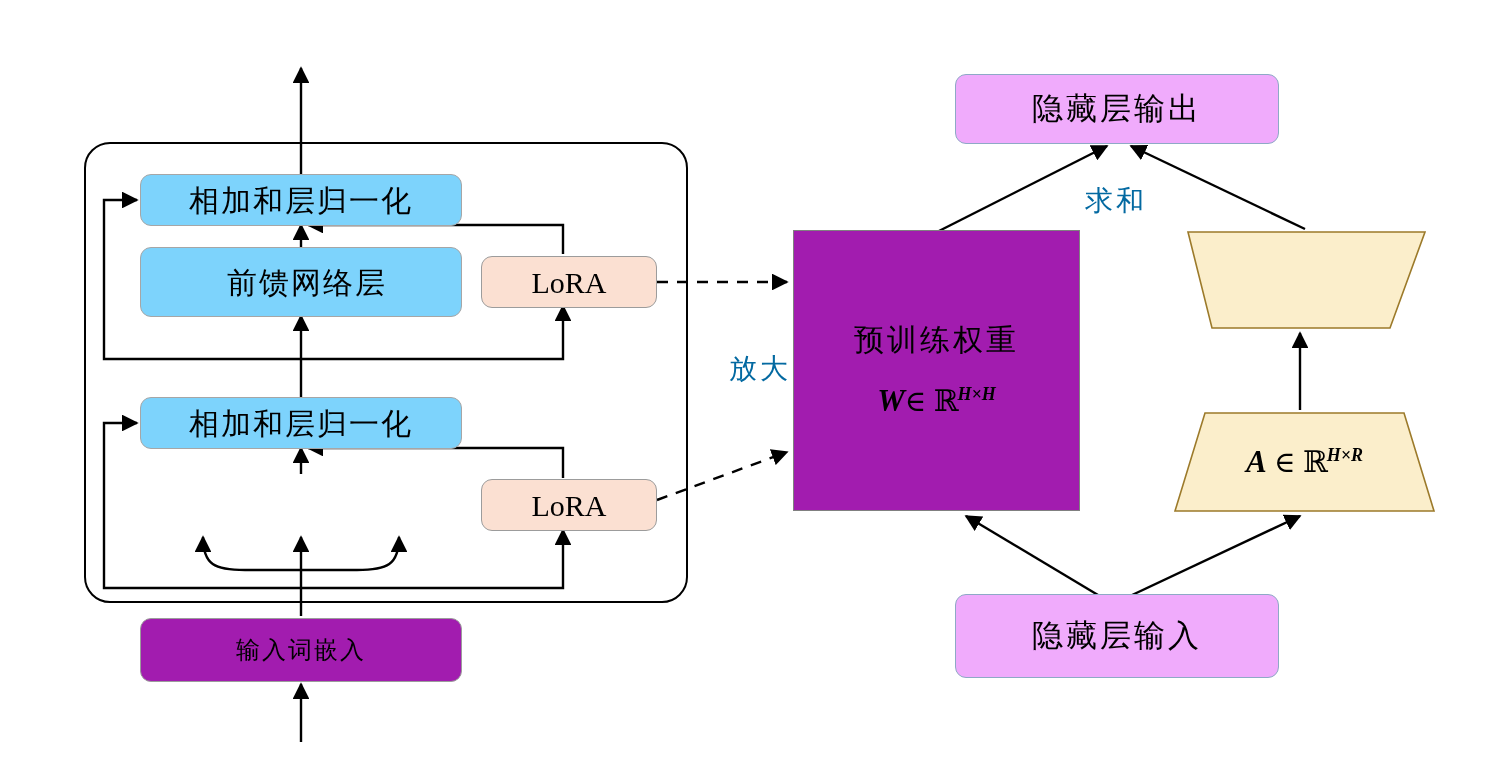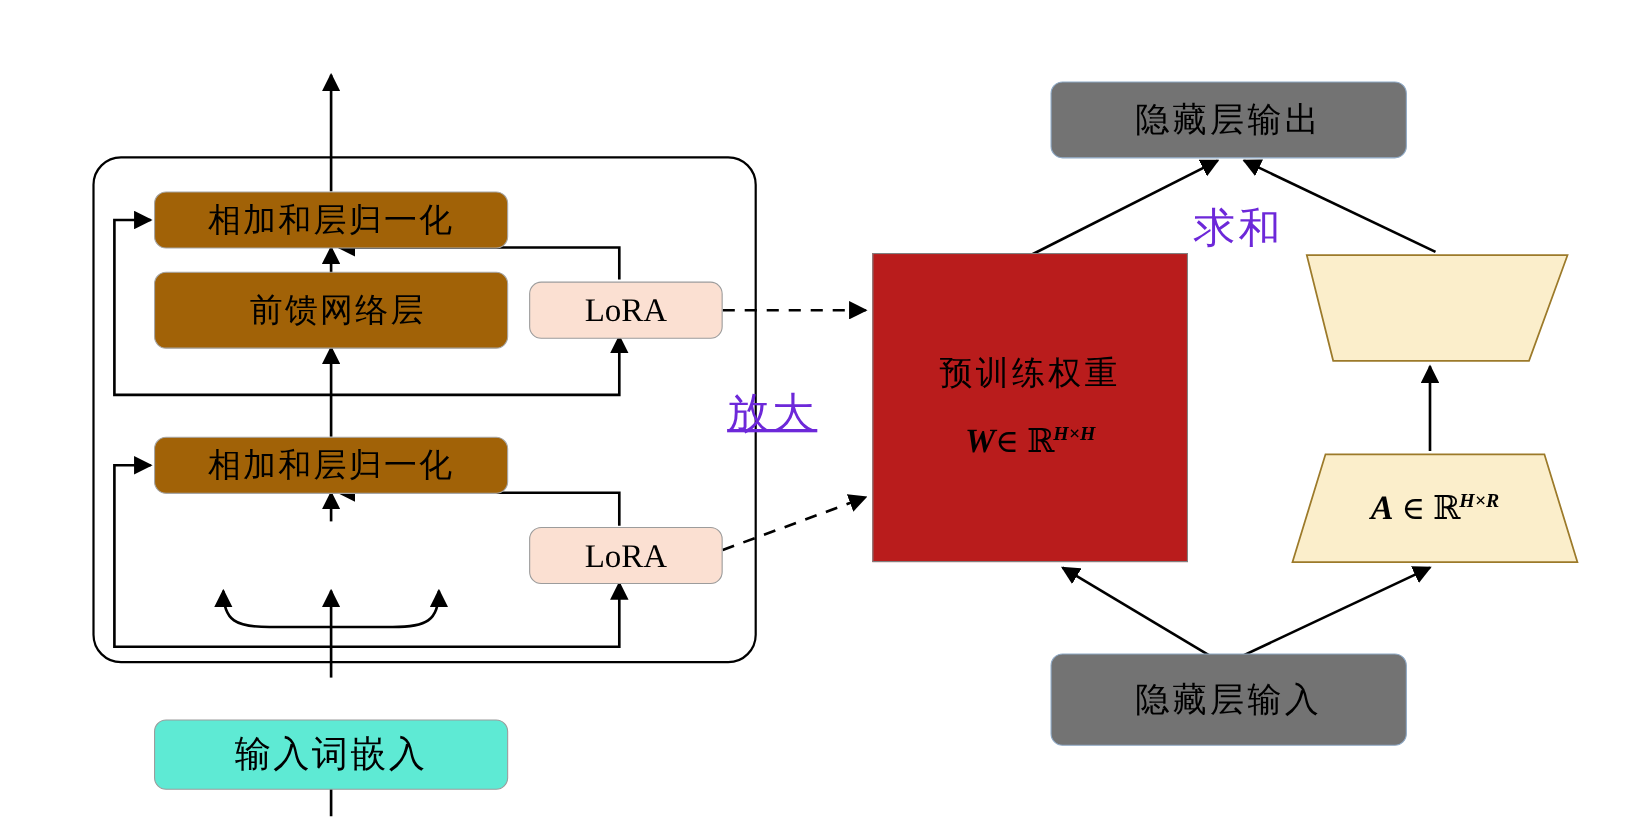--- a/index.html
+++ b/index.html
@@ -37,86 +37,85 @@
     line-height: 1.1;
     z-index: 5;
   }
   .node-label {
     display: block;
     white-space: nowrap;
   }
 
   
   .block-white {
-    background: #a16207;
+    background: #7dd3fc;
     border: 1.4px solid #a6a6a6;
     border-radius: 11px;
     font-size: 30px;
     color: #000000;
     letter-spacing: 2px;
   }
 
   
   .block-lora {
     background: #fbe0d2;
     border: 1.4px solid #9c9c9c;
     border-radius: 11px;
     font-size: 30px;
     color: #000000;
     font-family: "Liberation Serif", "DejaVu Serif", serif;
     align-items: center;
   }
 
   
   .block-grey {
-    background: #5eead4;
+    background: #a21caf;
     border: 1.4px solid #9c9c9c;
     border-radius: 11px;
-    font-size: 33px;
+    font-size: 24px;
     letter-spacing: 2px;
     color: #000000;
-    margin-top: 36px;
   }
 
   
   .block-blue {
-    background: #737373;
+    background: #f0abfc;
     border: 1.4px solid #8ea9c6;
     border-radius: 11px;
     font-size: 31px;
     letter-spacing: 3px;
     color: #000000;
   }
 
   
   .block-plain {
-    background: #b91c1c;
+    background: #a21caf;
     border: 1.6px solid #808080;
     border-radius: 0;
     flex-direction: column;
     gap: 28px;
     font-size: 29px;
   }
 
   
   .container-outline {
     position: absolute;
     box-sizing: border-box;
     border: 2.2px solid #000000;
     border-radius: 26px;
     background: transparent;
     z-index: 1;
   }
 
   
   .free-label {
     position: absolute;
-    font-size: 38px;
+    font-size: 28px;
     letter-spacing: 3px;
-    color: #6d28d9;
+    color: #0369a1;
     white-space: nowrap;
     z-index: 6;
   }
 
   
   .math {
     font-family: "Liberation Serif", "DejaVu Serif", serif;
     font-size: 29px;
     white-space: nowrap;
   }
@@ -230,21 +229,21 @@
 
 
   <div class="node block-lora" style="left:481px; top:479px; width:176px; height:52px;">
     <span class="node-label">LoRA</span>
   </div>
 
   <div class="node block-grey" style="left:140px; top:618px; width:322px; height:64px;">
     <span class="node-label">输入词嵌入</span>
   </div>
 
-  <div class="free-label" style="left:661px; top:350px;text-decoration:underline;">放大</div>
+  <div class="free-label" style="left:729px; top:350px;">放大</div>
 
   <div class="node block-blue" style="left:955px; top:74px; width:324px; height:70px;">
     <span class="node-label">隐藏层输出</span>
   </div>
 
   <div class="free-label" style="left:1085px; top:182px;">求和</div>
 
   <div class="node block-plain" style="left:793px; top:230px; width:287px; height:281px;">
     <span class="node-label" style="letter-spacing:3px; font-size:30px;">预训练权重</span>
     <span class="math">

